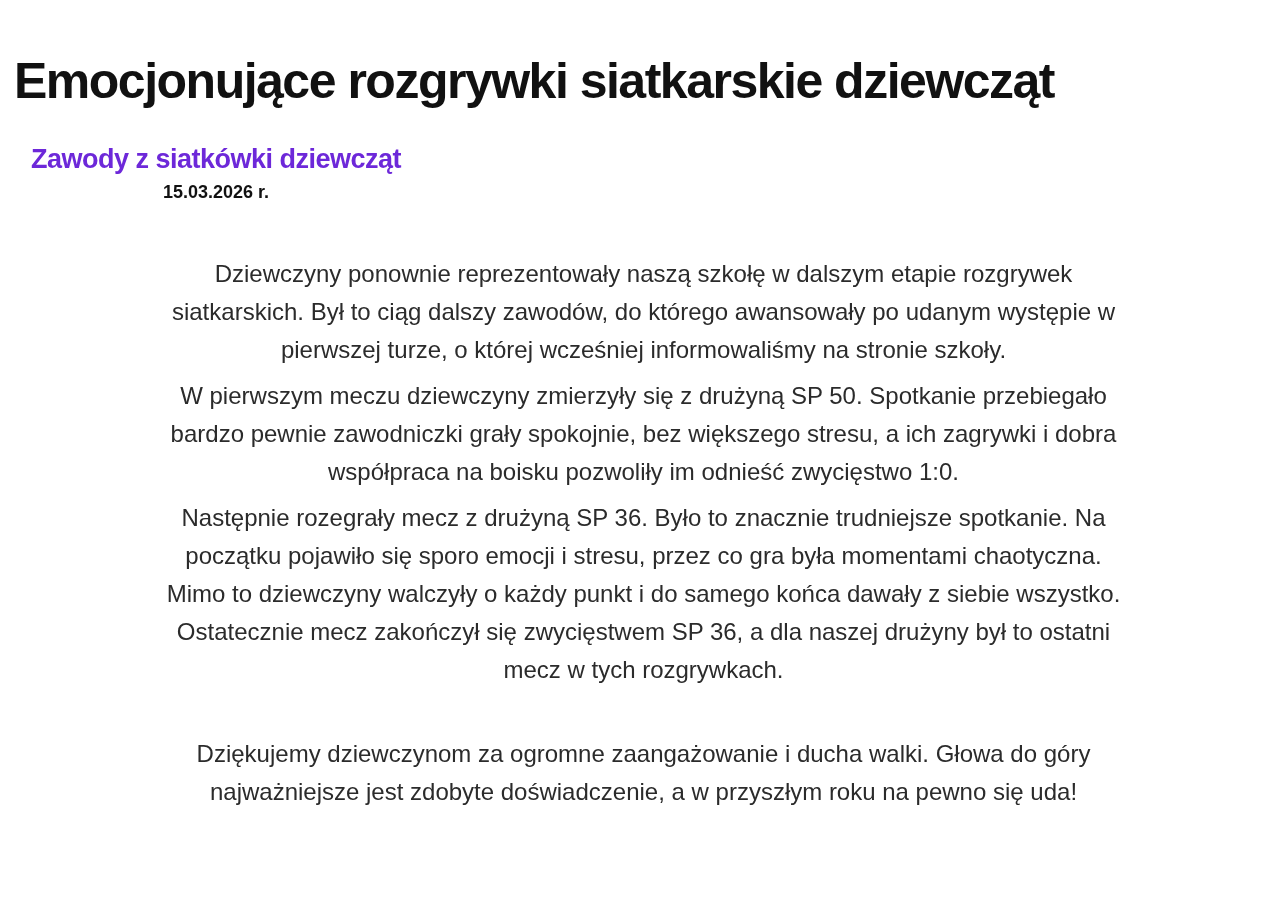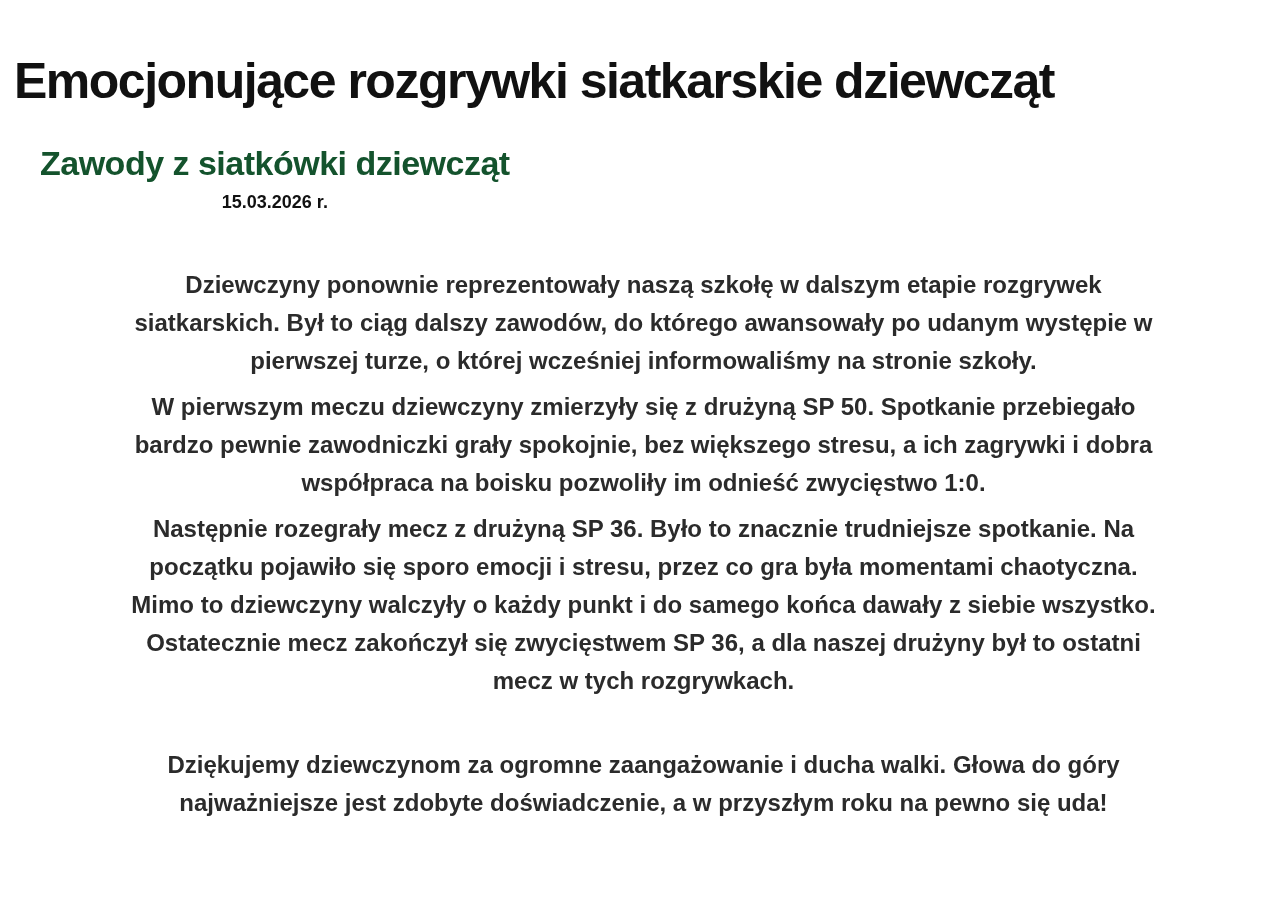--- a/index.html
+++ b/index.html
@@ -29,25 +29,25 @@
     line-height: 1.25;
     color: #111111;
     white-space: nowrap;
   }
   .subhead-block {
     margin: 30px 0 0 31px;
     width: fit-content;
     text-align: center;
   }
   .article-subtitle {
-    margin: 9px;
-    font-size: 34px;
+    margin: 0;
+    font-size: 27px;
     font-weight: 700;
     letter-spacing: -0.5px;
-    color: #14532d;
+    color: #6d28d9;
     text-align: left;
     line-height: 1.2;
   }
   .article-date {
     margin: 7px 0 4px 0;
     font-size: 18px;
     font-weight: 700;
     color: #111111;
     text-align: center;
     line-height: 1.2;
@@ -56,21 +56,20 @@
     margin: 52px auto 0 auto;
     width: 1210px;
     text-align: center;
   }
   .article-body p {
     margin: 0 0 8px 0;
     font-size: 24px;
     line-height: 38px;
     color: #2b2b2b;
     white-space: pre-line;
-    font-weight: bold;
   }
   .article-body p.closing {
     margin-top: 46px;
   }
 </style>
 </head>
 <body>
 
 <div class="page">
 

